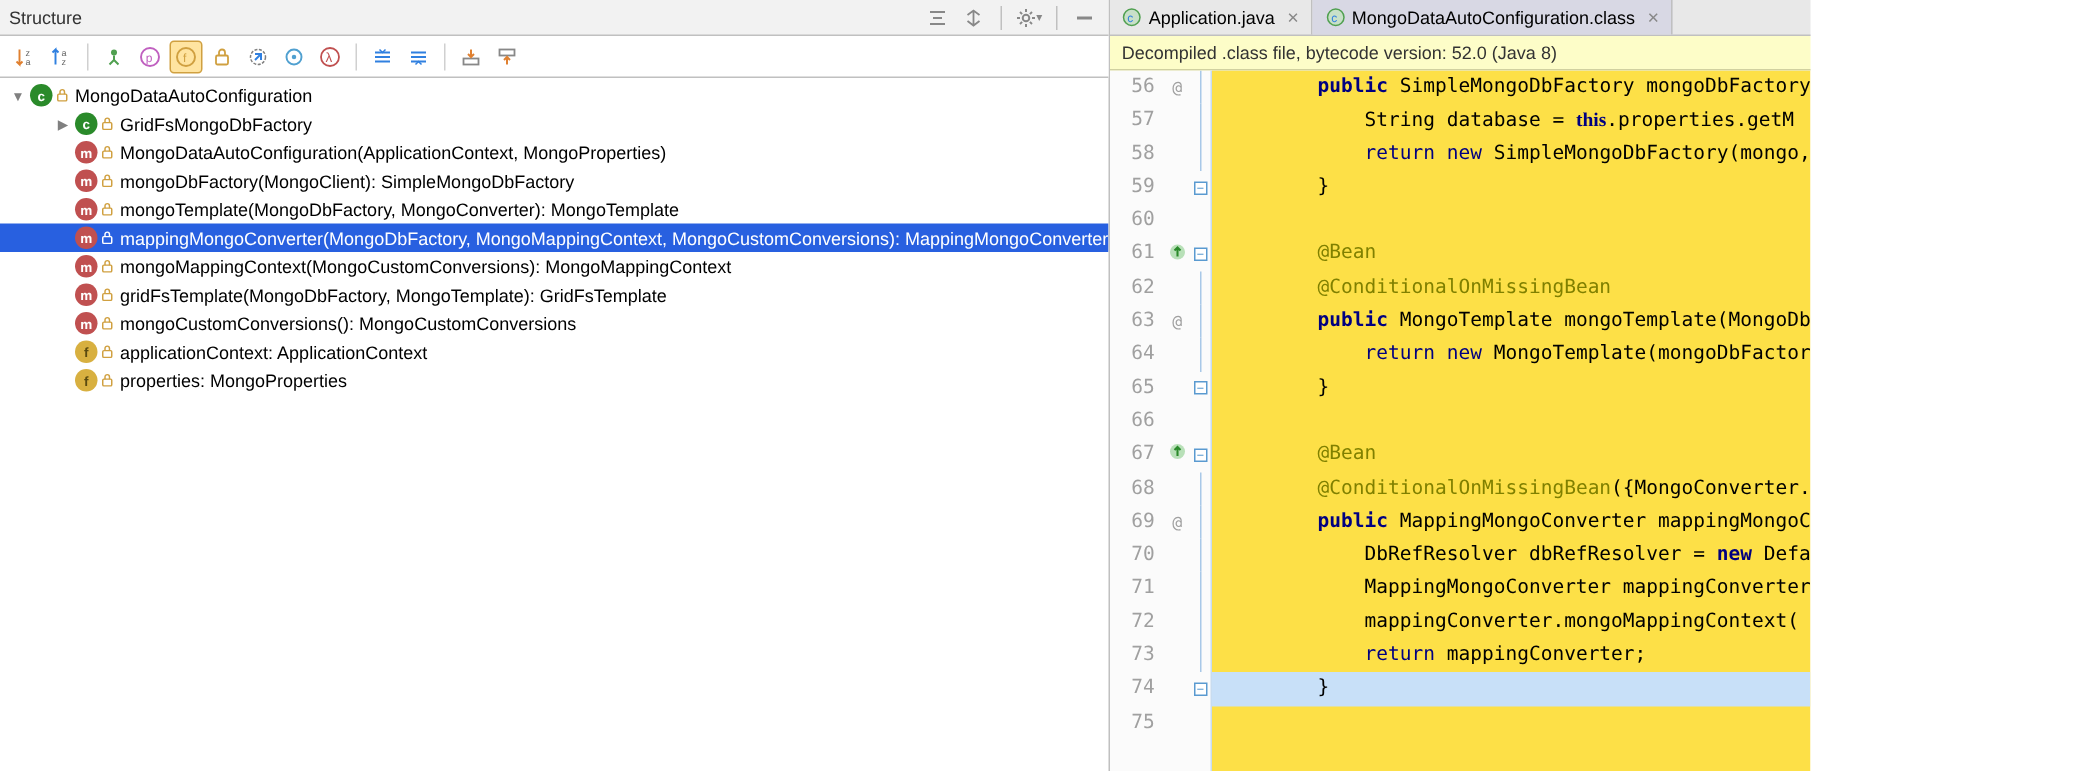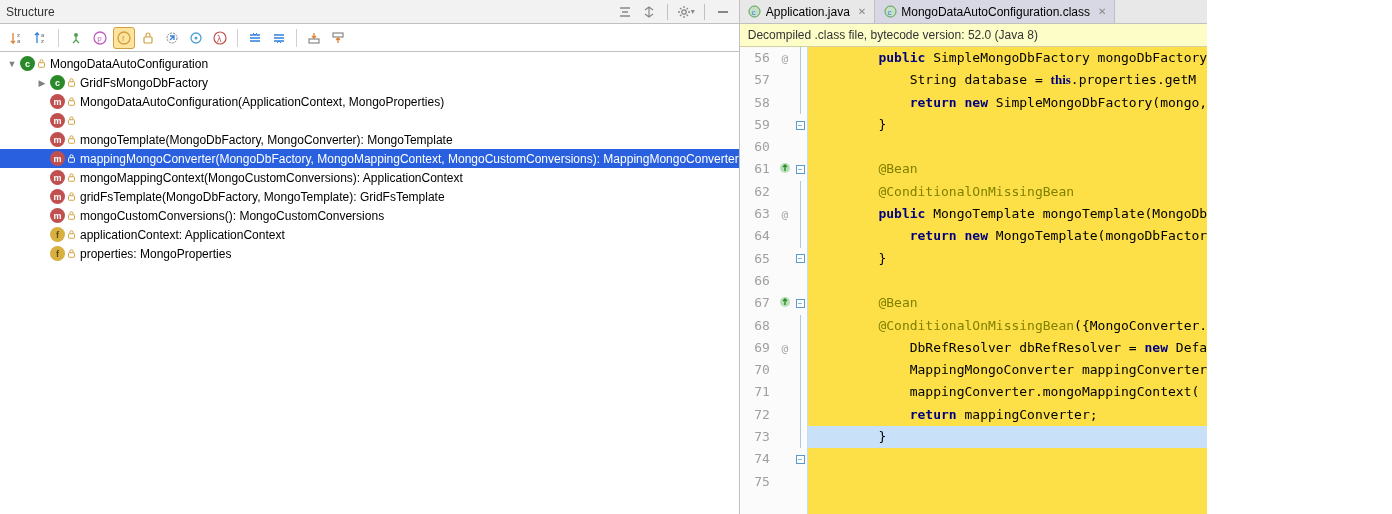--- a/index.html
+++ b/index.html
@@ -55,21 +55,21 @@
 .code-area { flex: 1; background: #fde047; overflow: hidden; }
 .code-line { height: 22.3px; line-height: 22.3px; padding-left: 8px; white-space: pre; }
 .ln { height: 22.3px; line-height: 22.3px; padding-right: 6px; }
 .ann { height: 22.3px; display: flex; align-items: center; justify-content: center; }
 .fold { height: 22.3px; display: flex; align-items: center; justify-content: center; }
 .fold-mark { width: 9px; height: 9px; border: 1px solid #5a9ad0; background: #fff; font-size: 8px; line-height: 7px; text-align: center; color: #5a9ad0; }
 .hl-line { background: #c8e0f8 !important; }
 .kw { color: #000080; font-weight: bold; }
 .ann-txt { color: #808000; }
 .this { color: #000080; font-weight: bold; font-family: Liberation Serif, serif; }
-.ret { color: #000080; font-weight: bold; }
+.ret { color: #000080; font-weight: normal; }
 .override-icon { width: 12px; height: 12px; }
 
 
 .svg-sort { width: 16px; height: 16px; }
 .at-sign { font-size: 11px; color: #a0a0a0; }
 </style>
 </head>
 <body>
 
 <div class="app">
@@ -235,20 +235,21 @@
           <span class="tree-arrow"></span>
           <span class="tree-icons">
             <span class="badge method">m</span>
             <span class="lock">
               <svg viewBox="0 0 12 12">
                 <rect x="2" y="5" width="8" height="6" rx="1" fill="none" stroke="#d0a040" stroke-width="1.3"></rect>
                 <path d="M4 5V3a2 2 0 014 0v2" fill="none" stroke="#d0a040" stroke-width="1.3"></path>
               </svg>
             </span>
           </span>
+          <span class="tree-label">mongoDbFactory(MongoClient): SimpleMongoDbFactory</span>
         </div>
         <div class="tree-row" style="padding-left: 36px;">
           <span class="tree-arrow"></span>
           <span class="tree-icons">
             <span class="badge method">m</span>
             <span class="lock">
               <svg viewBox="0 0 12 12">
                 <rect x="2" y="5" width="8" height="6" rx="1" fill="none" stroke="#d0a040" stroke-width="1.3"></rect>
                 <path d="M4 5V3a2 2 0 014 0v2" fill="none" stroke="#d0a040" stroke-width="1.3"></path>
               </svg>
@@ -273,21 +274,21 @@
           <span class="tree-arrow"></span>
           <span class="tree-icons">
             <span class="badge method">m</span>
             <span class="lock">
               <svg viewBox="0 0 12 12">
                 <rect x="2" y="5" width="8" height="6" rx="1" fill="none" stroke="#d0a040" stroke-width="1.3"></rect>
                 <path d="M4 5V3a2 2 0 014 0v2" fill="none" stroke="#d0a040" stroke-width="1.3"></path>
               </svg>
             </span>
           </span>
-          <span class="tree-label">mongoMappingContext(MongoCustomConversions): ApplicationContext</span>
+          <span class="tree-label">mongoMappingContext(MongoCustomConversions): MongoMappingContext</span>
         </div>
         <div class="tree-row" style="padding-left: 36px;">
           <span class="tree-arrow"></span>
           <span class="tree-icons">
             <span class="badge method">m</span>
             <span class="lock">
               <svg viewBox="0 0 12 12">
                 <rect x="2" y="5" width="8" height="6" rx="1" fill="none" stroke="#d0a040" stroke-width="1.3"></rect>
                 <path d="M4 5V3a2 2 0 014 0v2" fill="none" stroke="#d0a040" stroke-width="1.3"></path>
               </svg>
@@ -485,20 +486,21 @@
           <div class="code-line">        }</div>
           <div class="code-line"></div>
           <div class="code-line">        <span class="ann-txt">@Bean</span></div>
           <div class="code-line">        <span class="ann-txt">@ConditionalOnMissingBean</span></div>
           <div class="code-line">        <span class="kw">public</span> MongoTemplate mongoTemplate(MongoDb</div>
           <div class="code-line">            <span class="ret">return new</span> MongoTemplate(mongoDbFactor</div>
           <div class="code-line">        }</div>
           <div class="code-line"></div>
           <div class="code-line">        <span class="ann-txt">@Bean</span></div>
           <div class="code-line">        <span class="ann-txt">@ConditionalOnMissingBean</span>({MongoConverter.</div>
+          <div class="code-line">        <span class="kw">public</span> MappingMongoConverter mappingMongoC</div>
           <div class="code-line">            DbRefResolver dbRefResolver = <span class="kw">new</span> Defa</div>
           <div class="code-line">            MappingMongoConverter mappingConverter</div>
           <div class="code-line">            mappingConverter.mongoMappingContext(</div>
           <div class="code-line">            <span class="ret">return</span> mappingConverter;</div>
           <div class="code-line hl-line">        }</div>
           <div class="code-line"></div>
         </div>
     </div>
   </div>
 </div>

